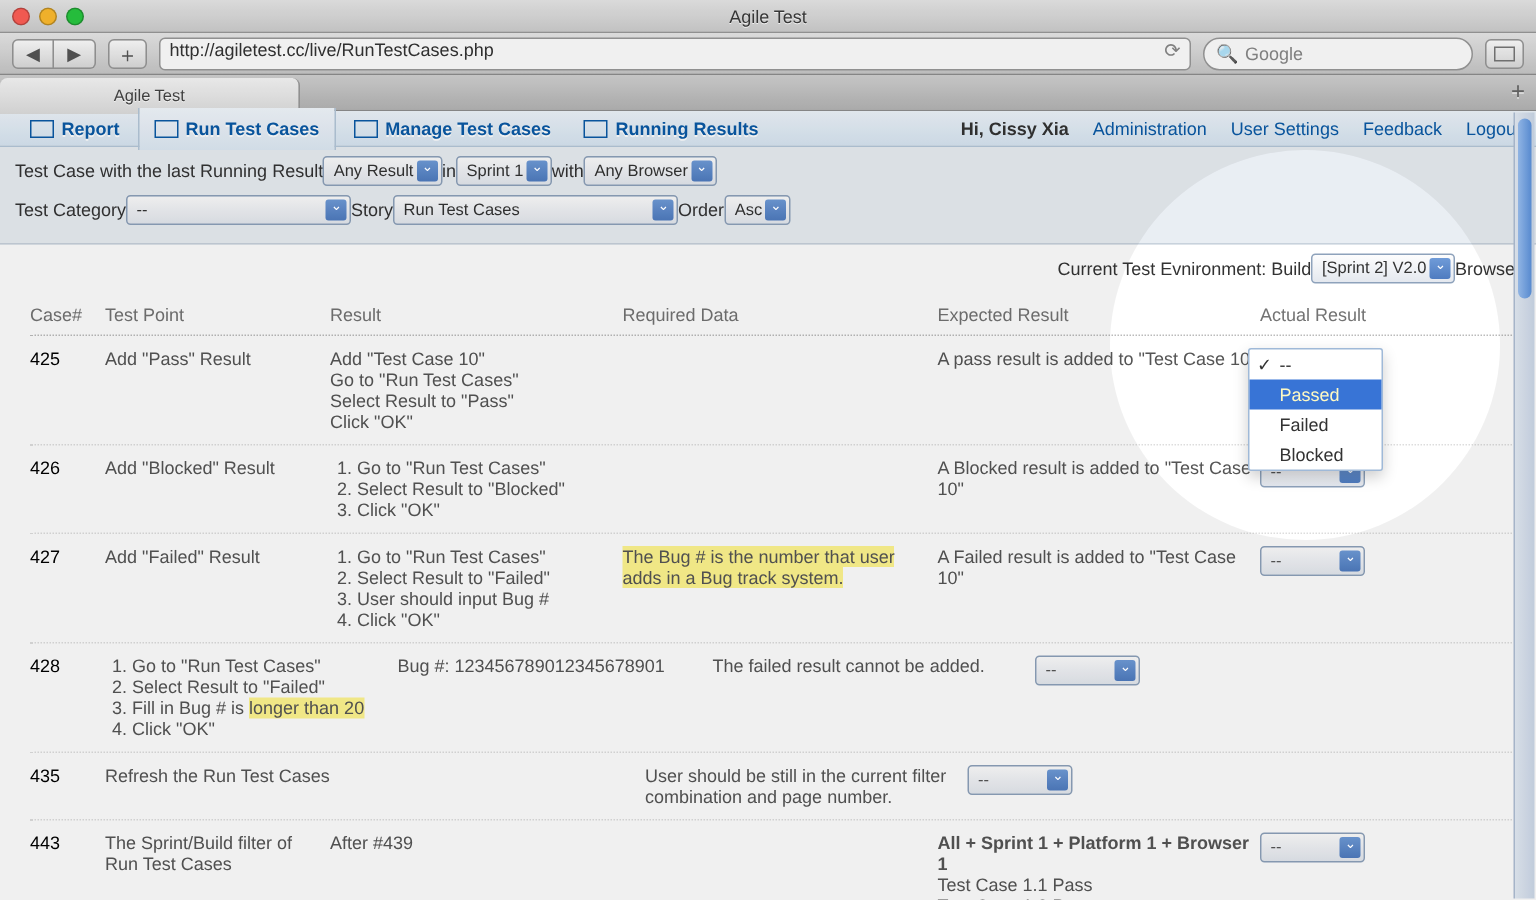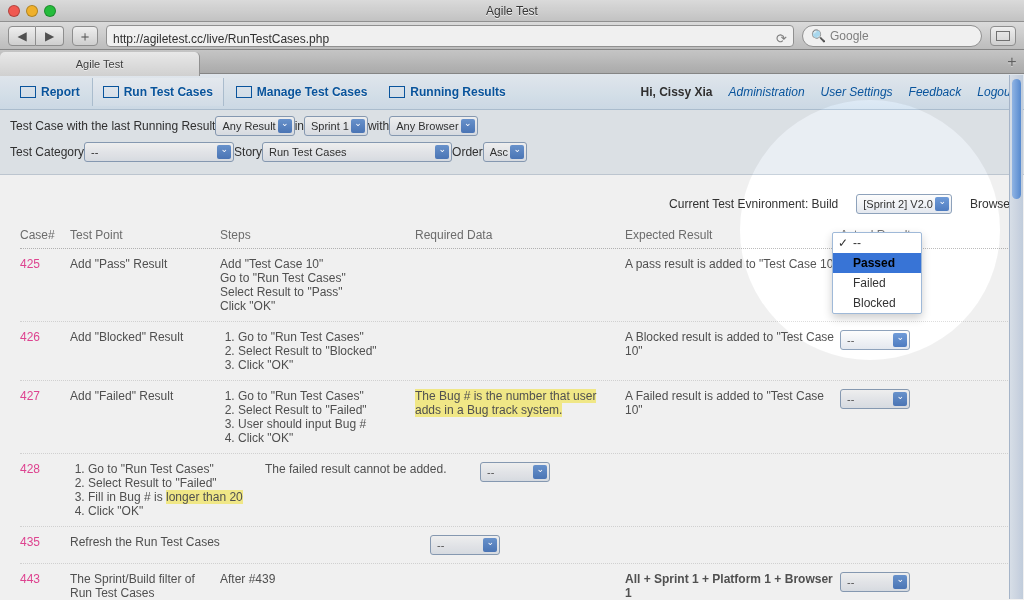--- a/index.html
+++ b/index.html
@@ -12,77 +12,77 @@
 .tl.red{background:#ff5f57}.tl.yel{background:#febc2e}.tl.grn{background:#28c840}
 .title { position:absolute; left:0; right:0; text-align:center; font-size:12px; color:#3a3a3a; text-shadow:0 1px 0 #fff; }
 
 
 .toolbar { height:28px; background:linear-gradient(#e9e9e9,#c8c8c8); border-bottom:1px solid #8e8e8e; display:flex; align-items:center; padding:0 8px; gap:8px; }
 .navbtns { display:flex; }
 .navbtn { width:28px; height:20px; background:linear-gradient(#fefefe,#dcdcdc); border:1px solid #979797; display:flex; align-items:center; justify-content:center; color:#555; }
 .navbtn:first-child{border-radius:4px 0 0 4px}
 .navbtn:last-child{border-radius:0 4px 4px 0;border-left:none}
 .plusbtn { width:26px; height:20px; border:1px solid #979797; background:linear-gradient(#fefefe,#dcdcdc); border-radius:4px; text-align:center; line-height:18px; font-size:14px; color:#555; }
-.urlbar { flex:1; height:22px; background:#fff; border:1px solid #9a9a9a; border-radius:4px; padding:0 6px; display:flex; align-items:flex-end; font-size:12px; color:#333; }
+.urlbar { flex:1; height:22px; background:#fff; border:1px solid #9a9a9a; border-radius:4px; padding:0 6px; display:flex; align-items:flex-start; font-size:12px; color:#333; }
 .reload { margin-left:auto; color:#888; font-size:13px; }
 .search { width:180px; height:22px; border:1px solid #9a9a9a; border-radius:11px; background:#fff; display:flex; align-items:center; padding:0 8px; gap:4px; color:#888; }
 .mini { width:26px; height:20px; border:1px solid #979797; border-radius:4px; background:linear-gradient(#fefefe,#dcdcdc); display:flex; align-items:center; justify-content:center; }
 .mini-inner{width:14px;height:10px;border:1px solid #777}
 
 
 .tabstrip { height:24px; background:linear-gradient(#d2d2d2,#b5b5b5); border-bottom:1px solid #8e8e8e; display:flex; }
 .tab { width:200px; height:24px; background:linear-gradient(#f7f7f7,#dedede); border-right:1px solid #9a9a9a; border-top-left-radius:5px; border-top-right-radius:5px; margin-top:2px; display:flex; align-items:center; justify-content:center; font-size:11px; color:#444; text-shadow:0 1px 0 #fff; }
 .addtab{ margin-left:auto; width:24px; display:flex; align-items:center; justify-content:center; color:#666; font-size:16px; text-shadow:0 1px 0 rgba(255,255,255,.6); }
 
 
-.appnav { height:36px; background:linear-gradient(#eef5fb,#d8e6f3); border-bottom:1px solid #b5c8da; display:flex; align-items:center; padding:0 10px; gap:2px; }
+.appnav { height:24px; background:linear-gradient(#eef5fb,#d8e6f3); border-bottom:1px solid #b5c8da; display:flex; align-items:center; padding:0 10px; gap:2px; }
 .appitem { padding:0 10px; height:28px; display:flex; align-items:center; gap:5px; color:#0a5aa6; font-size:12px; font-weight:bold; text-shadow:0 1px 0 #fff; cursor:pointer; }
 .appitem.active{ background:linear-gradient(#f3f8fd,#dfeaf5); border-left:1px solid #b5c8da; border-right:1px solid #b5c8da; }
 .appnav .right{ margin-left:auto; display:flex; gap:16px; align-items:center; }
 .hello{ color:#333; font-weight:bold; }
-.linkish{ color:#0a5aa6; cursor:pointer;font-style:italic; }
+.linkish{ color:#0a5aa6; cursor:pointer; }
 .navicon{ width:16px; height:12px; border:1px solid #0a5aa6; display:inline-block; }
 
 
 .filters { background:#e9eef3; padding:6px 10px; color:#333; border-bottom:1px solid #c8d2dc; }
 .frow { display:flex; align-items:center; gap:0; margin-bottom:6px; }
 .sel { height:20px; background:linear-gradient(#fdfdfd,#e4e8ef); border:1px solid #8ea2bb; border-radius:3px; padding:0 18px 0 6px; font-size:11px; color:#333; position:relative; display:inline-flex; align-items:center; }
 .sel::after{ content:""; position:absolute; right:2px; top:2px; width:14px; height:14px; background:linear-gradient(#6f9bd8,#4f7cc0); border-radius:2px; }
 .sel::before{ content:"⌄"; position:absolute; right:5px; top:1px; color:#fff; font-size:9px; z-index:1; }
 
 
-.envrow { display:flex; align-items:center; gap:18px; padding:6px 10px 6px 10px; color:#333; justify-content:flex-end;margin-top:13px; }
+.envrow { display:flex; align-items:center; gap:0; padding:6px 10px 6px 10px; color:#333; justify-content:flex-end; }
 
 
 .tbl { padding-left:20px; padding-right:16px; }
 .hdr { display:flex; color:#737373; font-size:12px; padding:8px 0 6px; border-bottom:1px dotted #bbb; }
 .col-case{width:50px}
 .col-point{width:150px}
 .col-steps{width:195px}
 .col-req{width:210px}
 .col-exp{width:215px}
 .col-act{width:135px}
 .row{ display:flex; padding:8px 0; border-bottom:1px dotted #ddd; color:#555; }
-.row .col-case{ color:#ec4899; }
+.row .col-case{ color:#000000; }
 .row ol{ padding-left:18px; }
 .hl{ background:#fff68f; }
 .actsel{ width:70px; height:20px; display:inline-flex; align-items:center; padding:0 18px 0 6px; background:linear-gradient(#fdfdfd,#e4e8ef); border:1px solid #8ea2bb; border-radius:3px; position:relative; font-size:11px; }
 .actsel::after{ content:""; position:absolute; right:2px; top:2px; width:14px; height:14px; background:linear-gradient(#6f9bd8,#4f7cc0); border-radius:2px; }
 .actsel::before{ content:"⌄"; position:absolute; right:5px; top:1px; color:#fff; font-size:9px; z-index:1; }
 .bold{font-weight:bold}
 
 
 .spotlight{ position:absolute; left:0; top:0; width:1024px; height:600px; pointer-events:none; }
 .spotlight::before{ content:""; position:absolute; left:740px; top:100px; width:260px; height:260px; border-radius:50%; box-shadow:0 0 0 2000px rgba(0,0,0,0.06); }
 
 
 .ddmenu{ position:absolute; left:832px; top:232px; width:90px; background:#fff; border:1px solid #9fb9d8; border-radius:2px; box-shadow:0 4px 10px rgba(0,0,0,.2); font-size:12px; z-index:5; }
 .ddmenu div{ padding:3px 8px 3px 20px; position:relative; color:#333; }
 .ddmenu .chk::before{ content:"✓"; position:absolute; left:5px; }
-.ddmenu .seld{ background:#3874d6; color:#000000;font-weight:bold; }
+.ddmenu .seld{ background:#3874d6; color:#fef9c3; }
 
 
 .scroll{ position:absolute; right:1px; top:75px; width:14px; bottom:1px; background:linear-gradient(90deg,#e5ecf6,#cdd9e9); border-left:1px solid #b0c0d5; }
 .scroll .thumb{ position:absolute; left:2px; right:2px; top:4px; height:120px; background:linear-gradient(90deg,#9ac0f2,#5d93dd); border-radius:6px; }
 </style>
 </head>
 <body>
 
 <div class="titlebar">
   <div class="traffic">
@@ -181,21 +181,21 @@
   <span class="sel">
       <span>[Sprint 2] V2.0</span>
     </span>
   <span>Browser</span>
 </div>
 
 <div class="tbl">
   <div class="hdr">
     <div class="col-case">Case#</div>
     <div class="col-point">Test Point</div>
-    <div class="col-steps">Steps</div>
+    <div class="col-steps">Result</div>
     <div class="col-req">Required Data</div>
     <div class="col-exp">Expected Result</div>
     <div class="col-act">Actual Result</div>
   </div>
   <div id="rows">
       <div class="row">
         <div class="col-case">425</div>
         <div class="col-point">Add "Pass" Result</div>
         <div class="col-steps">
           <div>Add "Test Case 10"</div>
@@ -239,27 +239,29 @@
       <div class="row">
         <div class="col-case">428</div>
         <div class="col-steps">
           <ol>
             <li>Go to "Run Test Cases"</li>
             <li>Select Result to "Failed"</li>
             <li>Fill in Bug # is <span class="hl">longer than 20</span></li>
             <li>Click "OK"</li>
           </ol>
         </div>
+        <div class="col-req">Bug #: 123456789012345678901</div>
         <div class="col-exp">The failed result cannot be added.</div>
         <div class="col-act"><span class="actsel">--</span></div>
       </div>
       <div class="row">
         <div class="col-case">435</div>
         <div class="col-point">Refresh the Run Test Cases</div>
         <div class="col-req"></div>
+        <div class="col-exp">User should be still in the current filter combination and page number.</div>
         <div class="col-act"><span class="actsel">--</span></div>
       </div>
       <div class="row">
         <div class="col-case">443</div>
         <div class="col-point">The Sprint/Build filter of Run Test Cases</div>
         <div class="col-steps">
           <div>After #439</div>
         </div>
         <div class="col-req"></div>
         <div class="col-exp">

